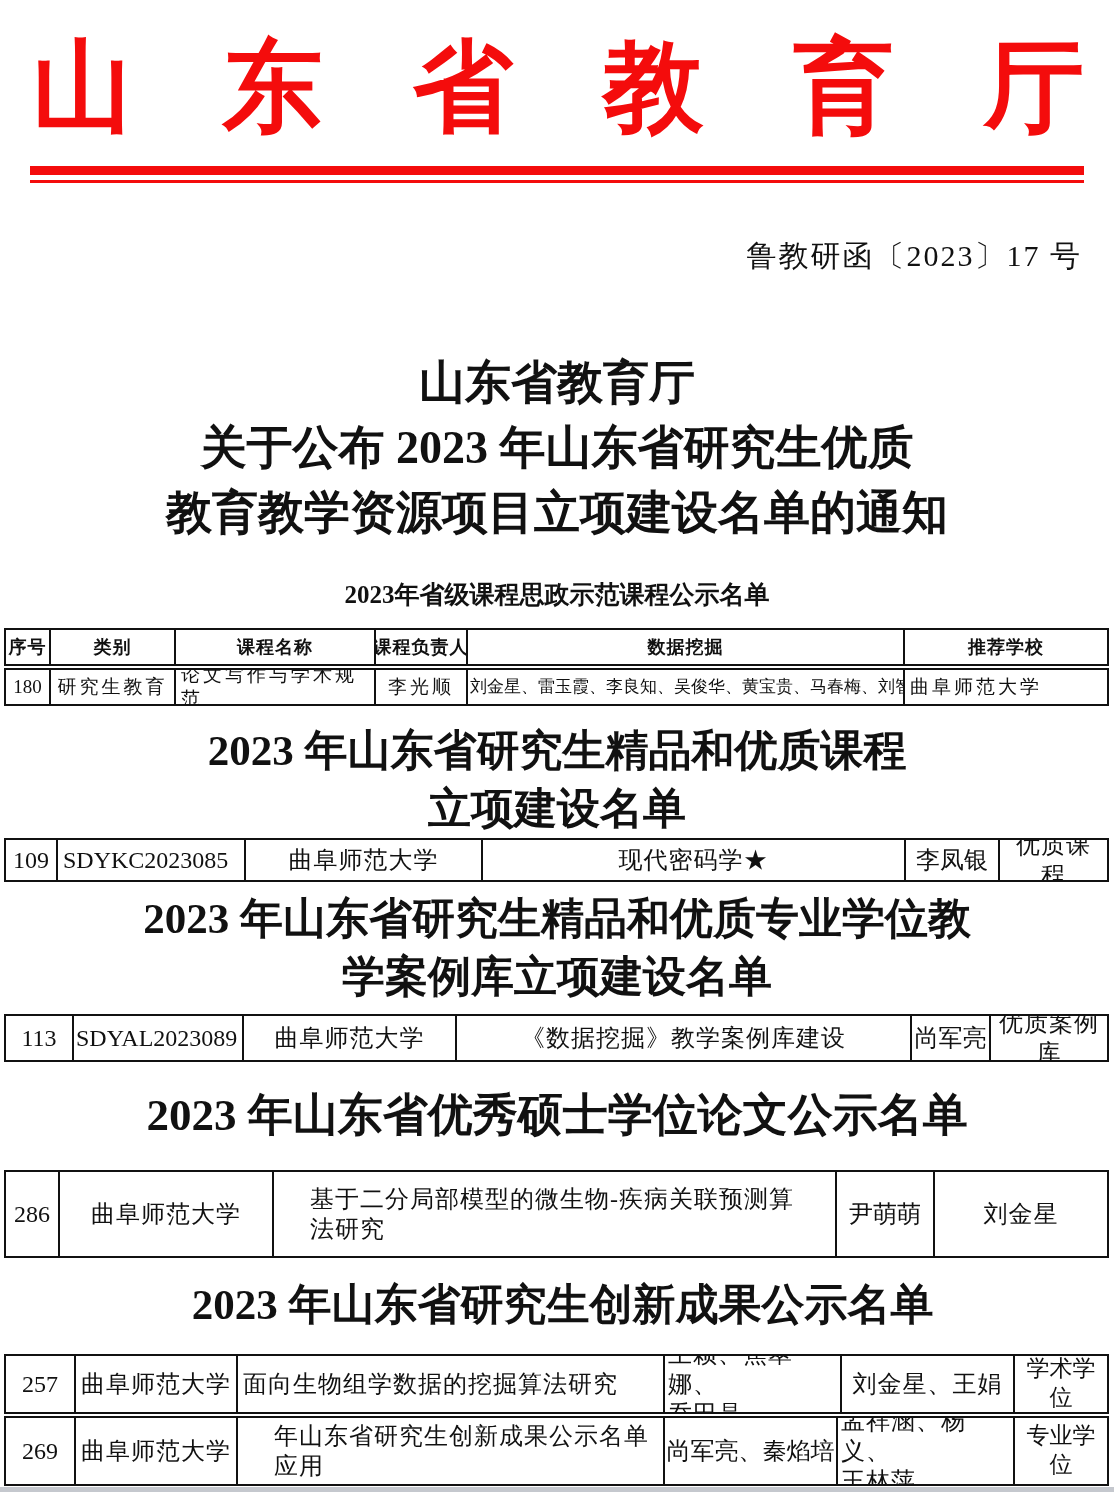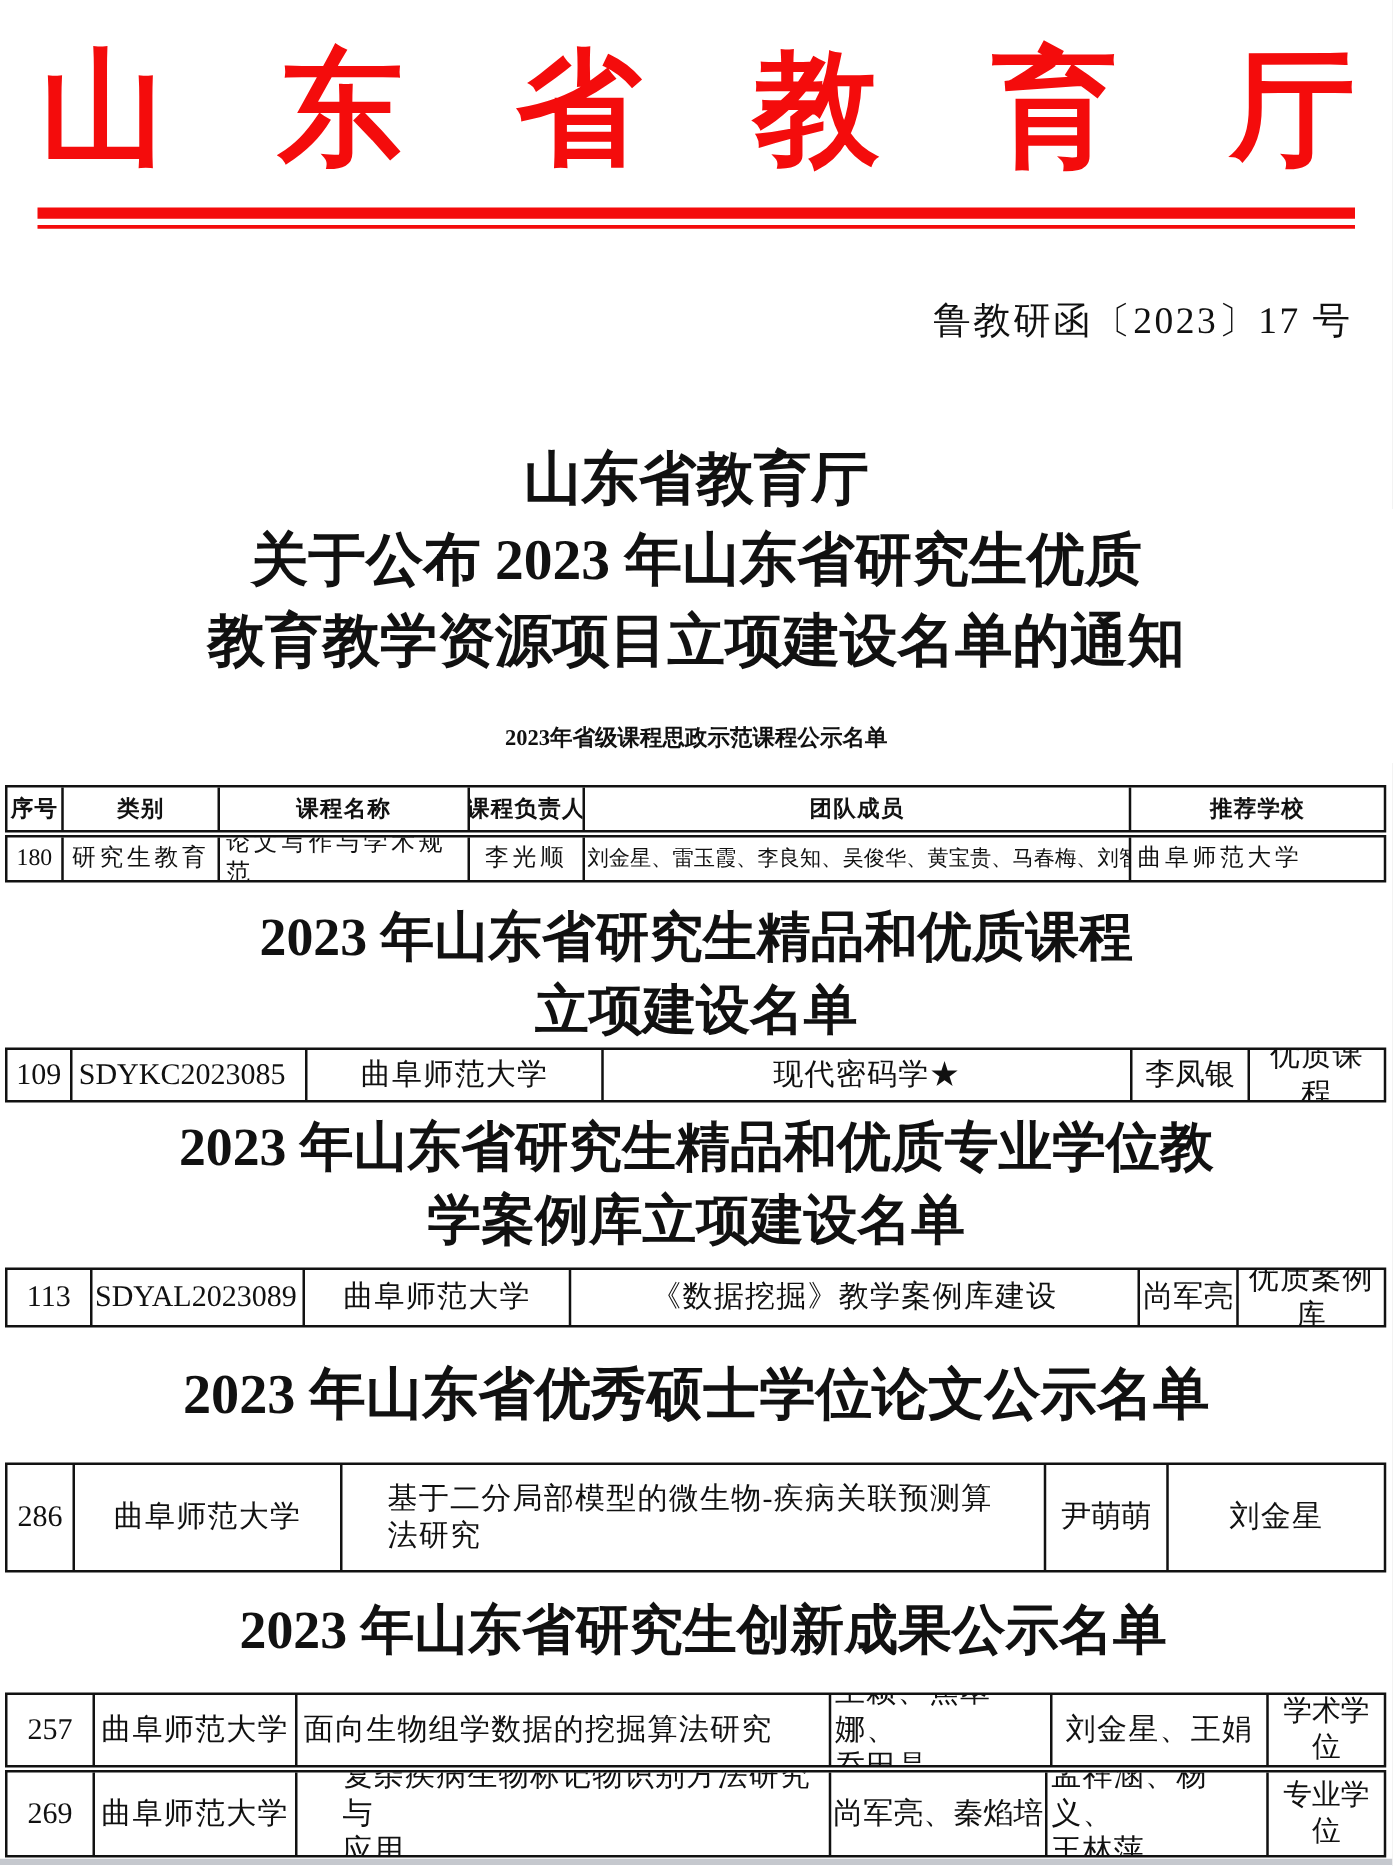--- a/index.html
+++ b/index.html
@@ -23,21 +23,21 @@
     position:absolute; top:236px; right:32px;
     font-size:30px; letter-spacing:2px; white-space:nowrap;
   }
   
   .main-title {
     position:absolute; top:350px; left:0; width:100%;
     text-align:center; font-weight:bold; font-size:46px; line-height:65px;
   }
   .subtitle {
     position:absolute; top:578px; left:0; width:100%;
-    text-align:center; font-weight:bold; font-size:18px;
+    text-align:center; font-weight:bold; font-size:25px;
   }
   
   .section-heading {
     position:absolute; left:0; width:100%;
     text-align:center; font-weight:bold; font-size:43px; line-height:58px;
   }
   .h2 { top:722px; } .h3 { top:890px; } .h4 { top:1086px; font-size:45px; } .h5 { top:1276px;padding-left:11px; }
   
   .table { position:absolute; left:4px; width:1105px; display:flex; flex-direction:column; gap:2px; }
   .trow { display:flex; border:2px solid var(--ink); background:#fff; }
@@ -95,21 +95,21 @@
   </div>
 
   <div class="subtitle">2023年省级课程思政示范课程公示名单</div>
 
   <div class="table t1">
     <div class="trow">
       <div class="cell hcell" style="width:45px">序号</div>
       <div class="cell hcell" style="width:125px">类别</div>
       <div class="cell hcell" style="width:200px">课程名称</div>
       <div class="cell hcell" style="width:92px">课程负责人</div>
-      <div class="cell hcell" style="width:437px">团队成员</div>
+      <div class="cell hcell" style="width:437px">数据挖掘</div>
       <div class="cell hcell">推荐学校</div>
     </div>
     <div class="trow">
       <div class="cell dcell" style="width:45px;letter-spacing:0">180</div>
       <div class="cell dcell" style="width:125px">研究生教育</div>
       <div class="cell dcell left" style="width:200px">论文写作与学术规范</div>
       <div class="cell dcell" style="width:92px">李光顺</div>
       <div class="cell dcell team left nowrap" style="width:437px">刘金星、雷玉霞、李良知、吴俊华、黄宝贵、马春梅、刘智</div>
       <div class="cell dcell left">曲阜师范大学</div>
     </div>
@@ -168,21 +168,21 @@
       <div class="cell" style="width:162px;padding:0 2px">曲阜师范大学</div>
       <div class="cell left" style="width:427px">面向生物组学数据的挖掘算法研究</div>
       <div class="cell left wrap" style="width:177px;padding:0 3px">王颖、焦翠娜、
 乔田晶</div>
       <div class="cell" style="width:173px;padding:0 2px">刘金星、王娟</div>
       <div class="cell degree">学术学位</div>
     </div>
     <div class="trow row-b">
       <div class="cell" style="width:70px;letter-spacing:0">269</div>
       <div class="cell" style="width:162px;padding:0 2px">曲阜师范大学</div>
-      <div class="cell left wrap" style="width:427px">复杂疾病生物标记物识别方法研究与
+      <div class="cell left wrap" style="width:427px">年山东省研究生创新成果公示名单
 应用</div>
       <div class="cell" style="width:173px;letter-spacing:0;padding:0 1px">尚军亮、秦焰培</div>
       <div class="cell left wrap" style="width:177px;padding:0 3px">孟祥涵、杨义、
 王林萍</div>
       <div class="cell degree">专业学位</div>
     </div>
   </div>
 
   <div class="bottom-edge"></div>
 </div>

